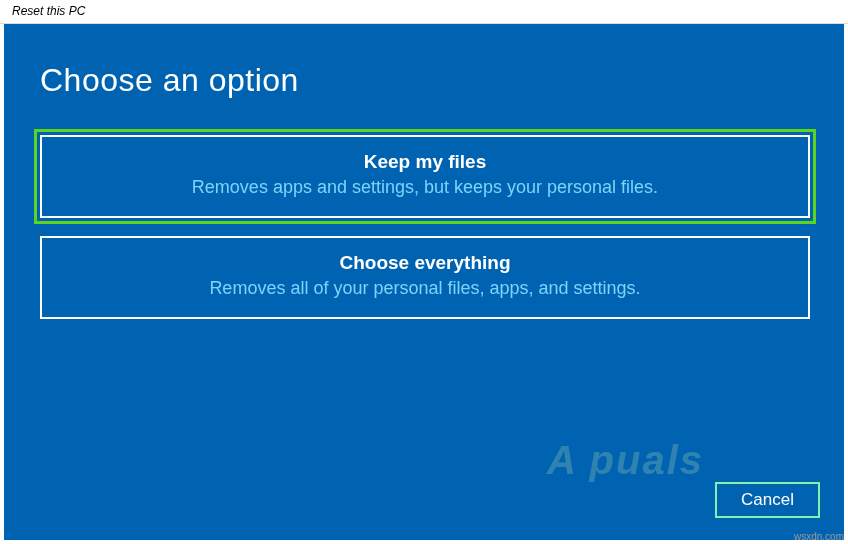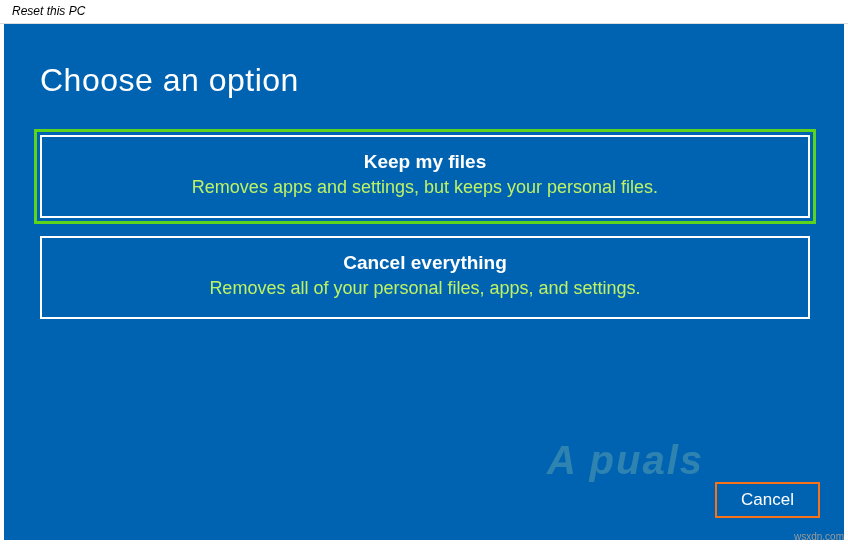--- a/index.html
+++ b/index.html
@@ -55,31 +55,31 @@
       outline: 3px solid #5bd41b;
       outline-offset: 3px;
     }
     .option-title {
       color: #fff;
       font-weight: 600;
       font-size: 19px;
       margin-bottom: 4px;
     }
     .option-desc {
-      color: #bef264;
+      color: #7dd3fc;
       font-weight: 400;
       font-size: 18px;
     }
     .footer {
       position: absolute;
       bottom: 22px;
       right: 24px;
     }
     .cancel-button {
-      border: 2px solid #f97316;
+      border: 2px solid #86efac;
       background: transparent;
       color: #fff;
       font-size: 17px;
       padding: 6px 24px;
       cursor: pointer;
       font-family: inherit;
     }
     .watermark-logo {
       position: absolute;
       right: 140px;
@@ -111,21 +111,21 @@
 <div class="main-panel">
 
   <h1 class="heading">Choose an option</h1>
 
   <div class="option-button highlighted">
     <div class="option-title">Keep my files</div>
     <div class="option-desc">Removes apps and settings, but keeps your personal files.</div>
   </div>
 
   <div class="option-button">
-    <div class="option-title">Cancel everything</div>
+    <div class="option-title">Choose everything</div>
     <div class="option-desc">Removes all of your personal files, apps, and settings.</div>
   </div>
 
   <div class="footer">
     <button class="cancel-button">Cancel</button>
   </div>
 
   <div class="watermark-logo">A  puals</div>
 </div>
 

